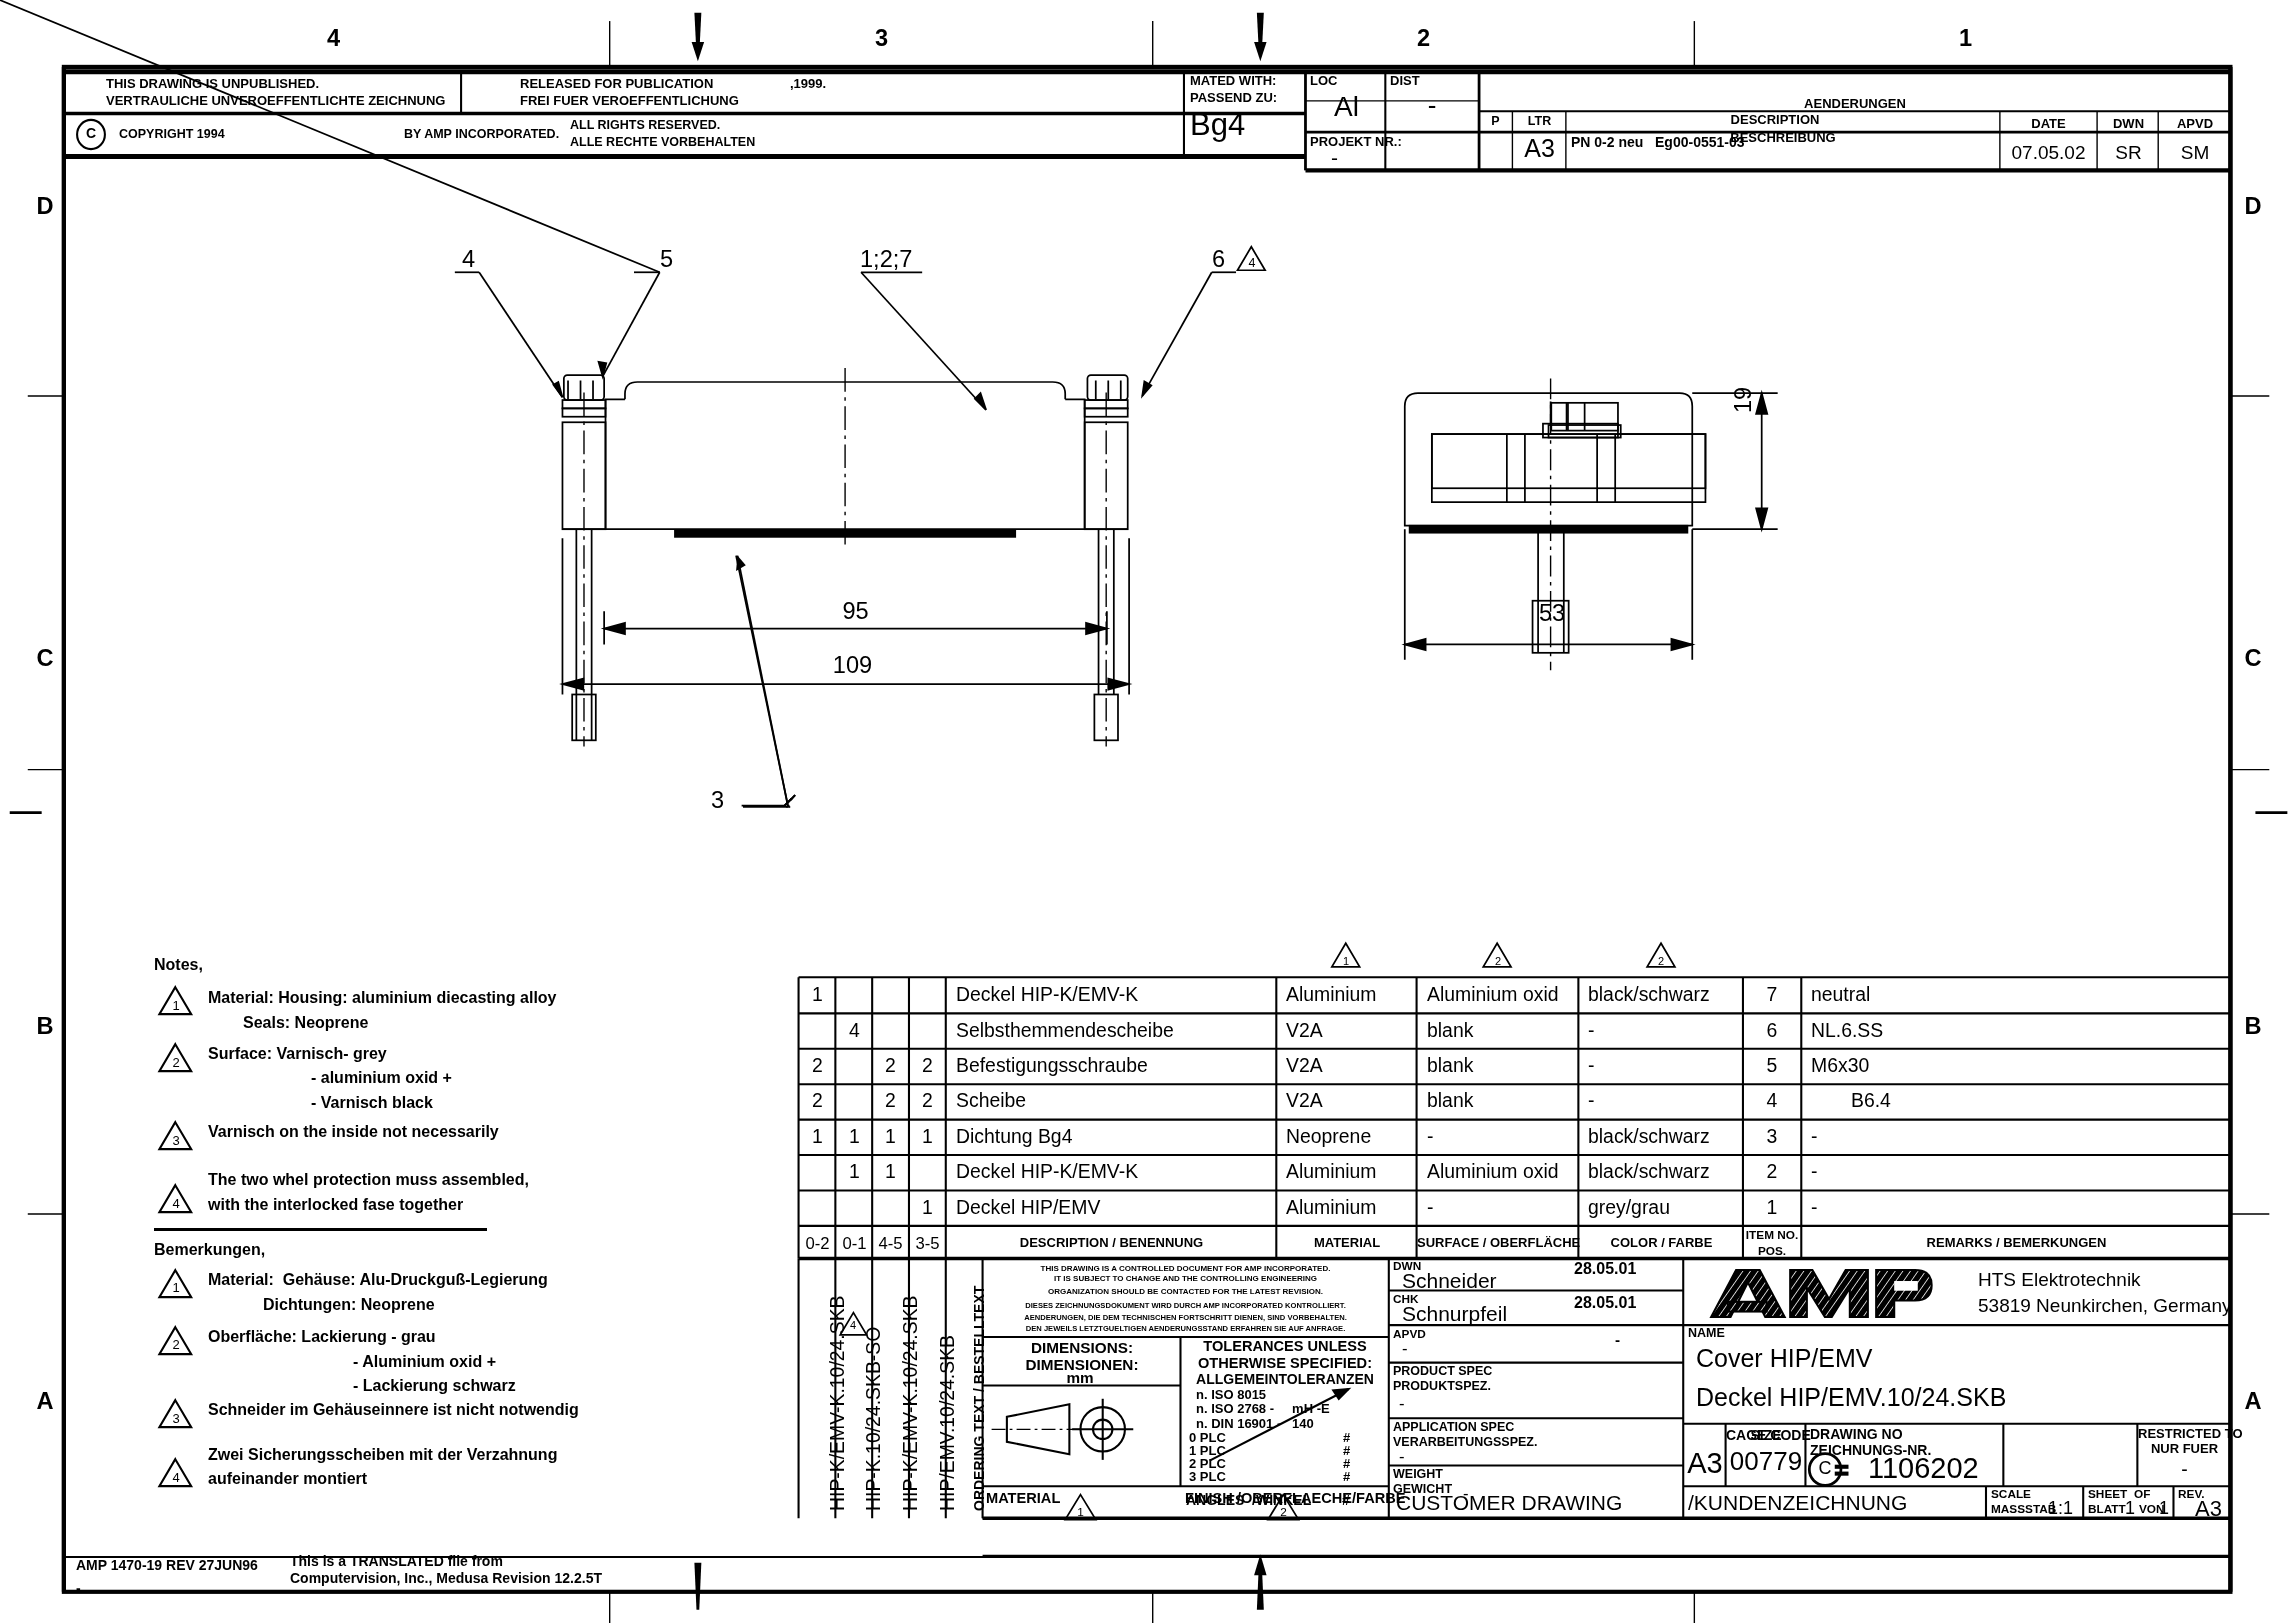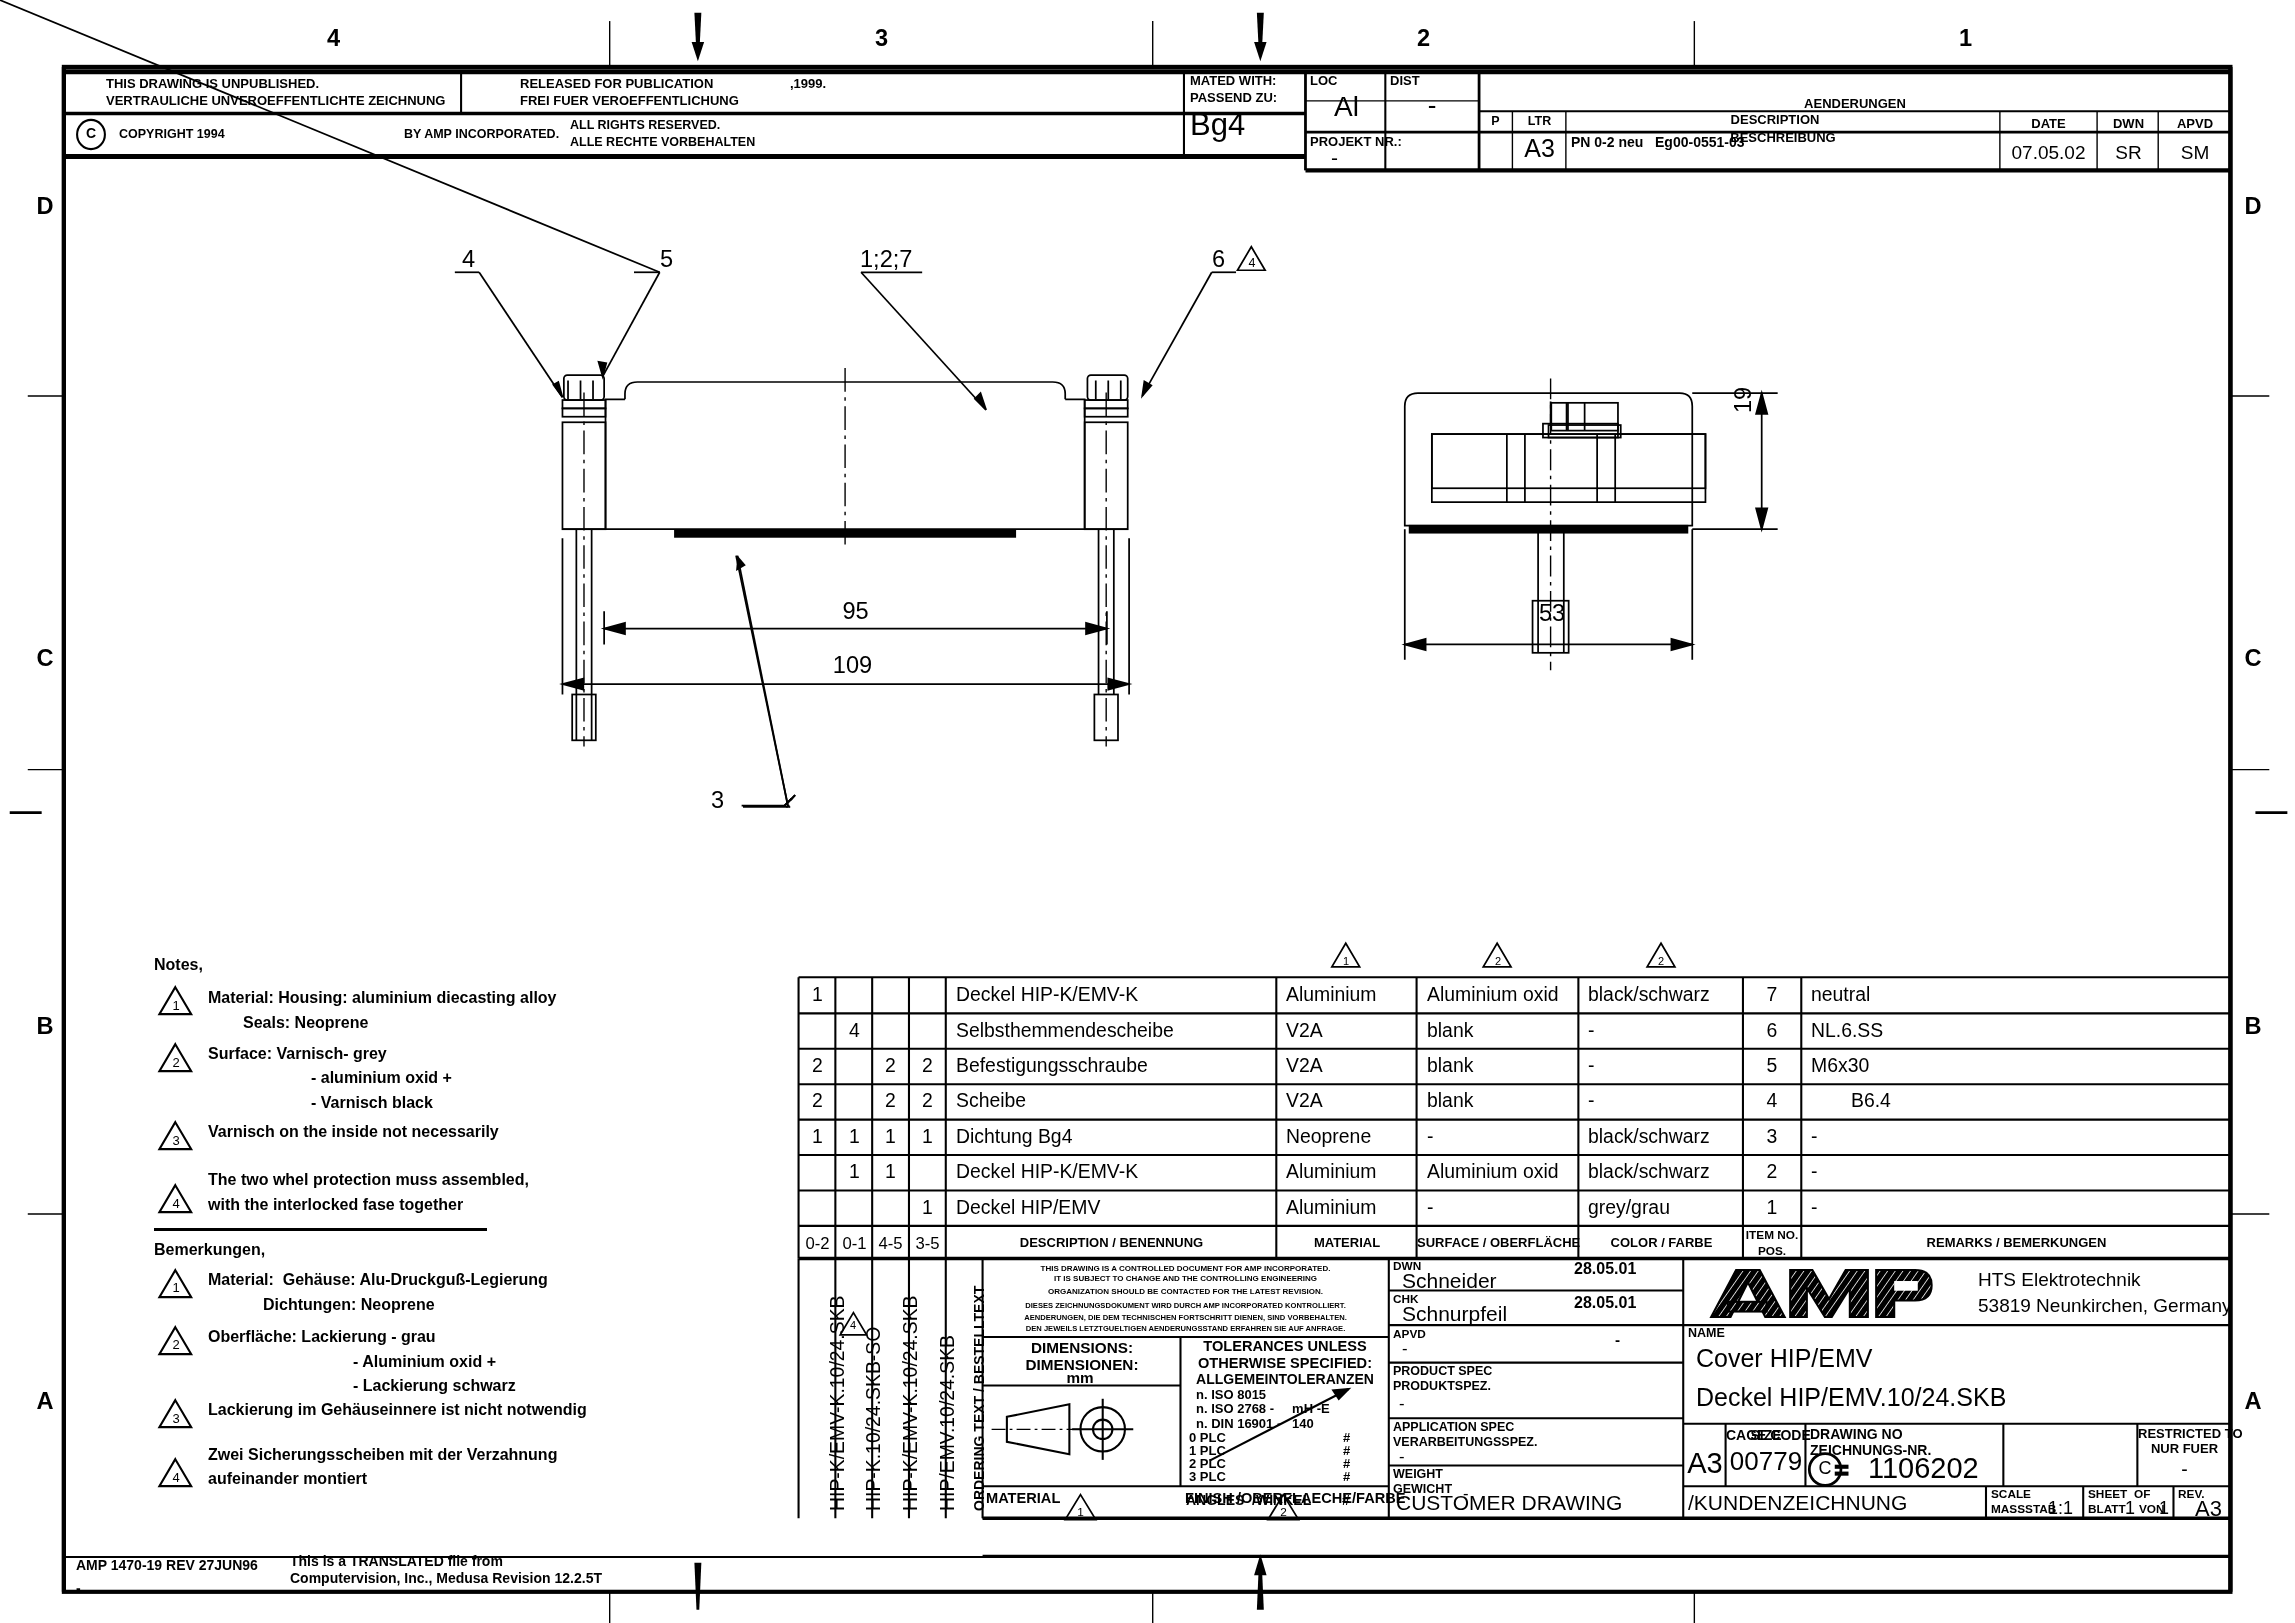--- a/index.html
+++ b/index.html
@@ -361,21 +361,21 @@
     </svg>
   <div class="txt ctr" style="left:158px;top:1338px;width:36px;font-size:13px;">2</div>
   <div class="txt bold" style="left:208px;top:1329px;font-size:16px;">Oberfläche: Lackierung - grau</div>
   <div class="txt bold" style="left:353px;top:1354px;font-size:16px;">- Aluminium oxid +</div>
   <div class="txt bold" style="left:353px;top:1378px;font-size:16px;">- Lackierung schwarz</div>
 
   <svg style="left:158px;top:1398px;" width="36" height="32" viewBox="0 0 52 46">
       <polygon points="25,3 48,42 2,42" fill="none" stroke="#000" stroke-width="3"></polygon>
     </svg>
   <div class="txt ctr" style="left:158px;top:1412px;width:36px;font-size:13px;">3</div>
-  <div class="txt bold" style="left:208px;top:1402px;font-size:16px;">Lackierung im Gehäuseinnere ist nicht notwendig</div>
+  <div class="txt bold" style="left:208px;top:1402px;font-size:16px;">Schneider im Gehäuseinnere ist nicht notwendig</div>
 
   <svg style="left:158px;top:1457px;" width="36" height="32" viewBox="0 0 52 46">
       <polygon points="25,3 48,42 2,42" fill="none" stroke="#000" stroke-width="3"></polygon>
     </svg>
   <div class="txt ctr" style="left:158px;top:1471px;width:36px;font-size:13px;">4</div>
   <div class="txt bold" style="left:208px;top:1447px;font-size:16px;">Zwei Sicherungsscheiben mit der Verzahnung</div>
   <div class="txt bold" style="left:208px;top:1471px;font-size:16px;">aufeinander montiert</div>
 
   <svg width="2295" height="1624" style="top:0;left:0;" viewBox="0 0 3305 2338">
 

